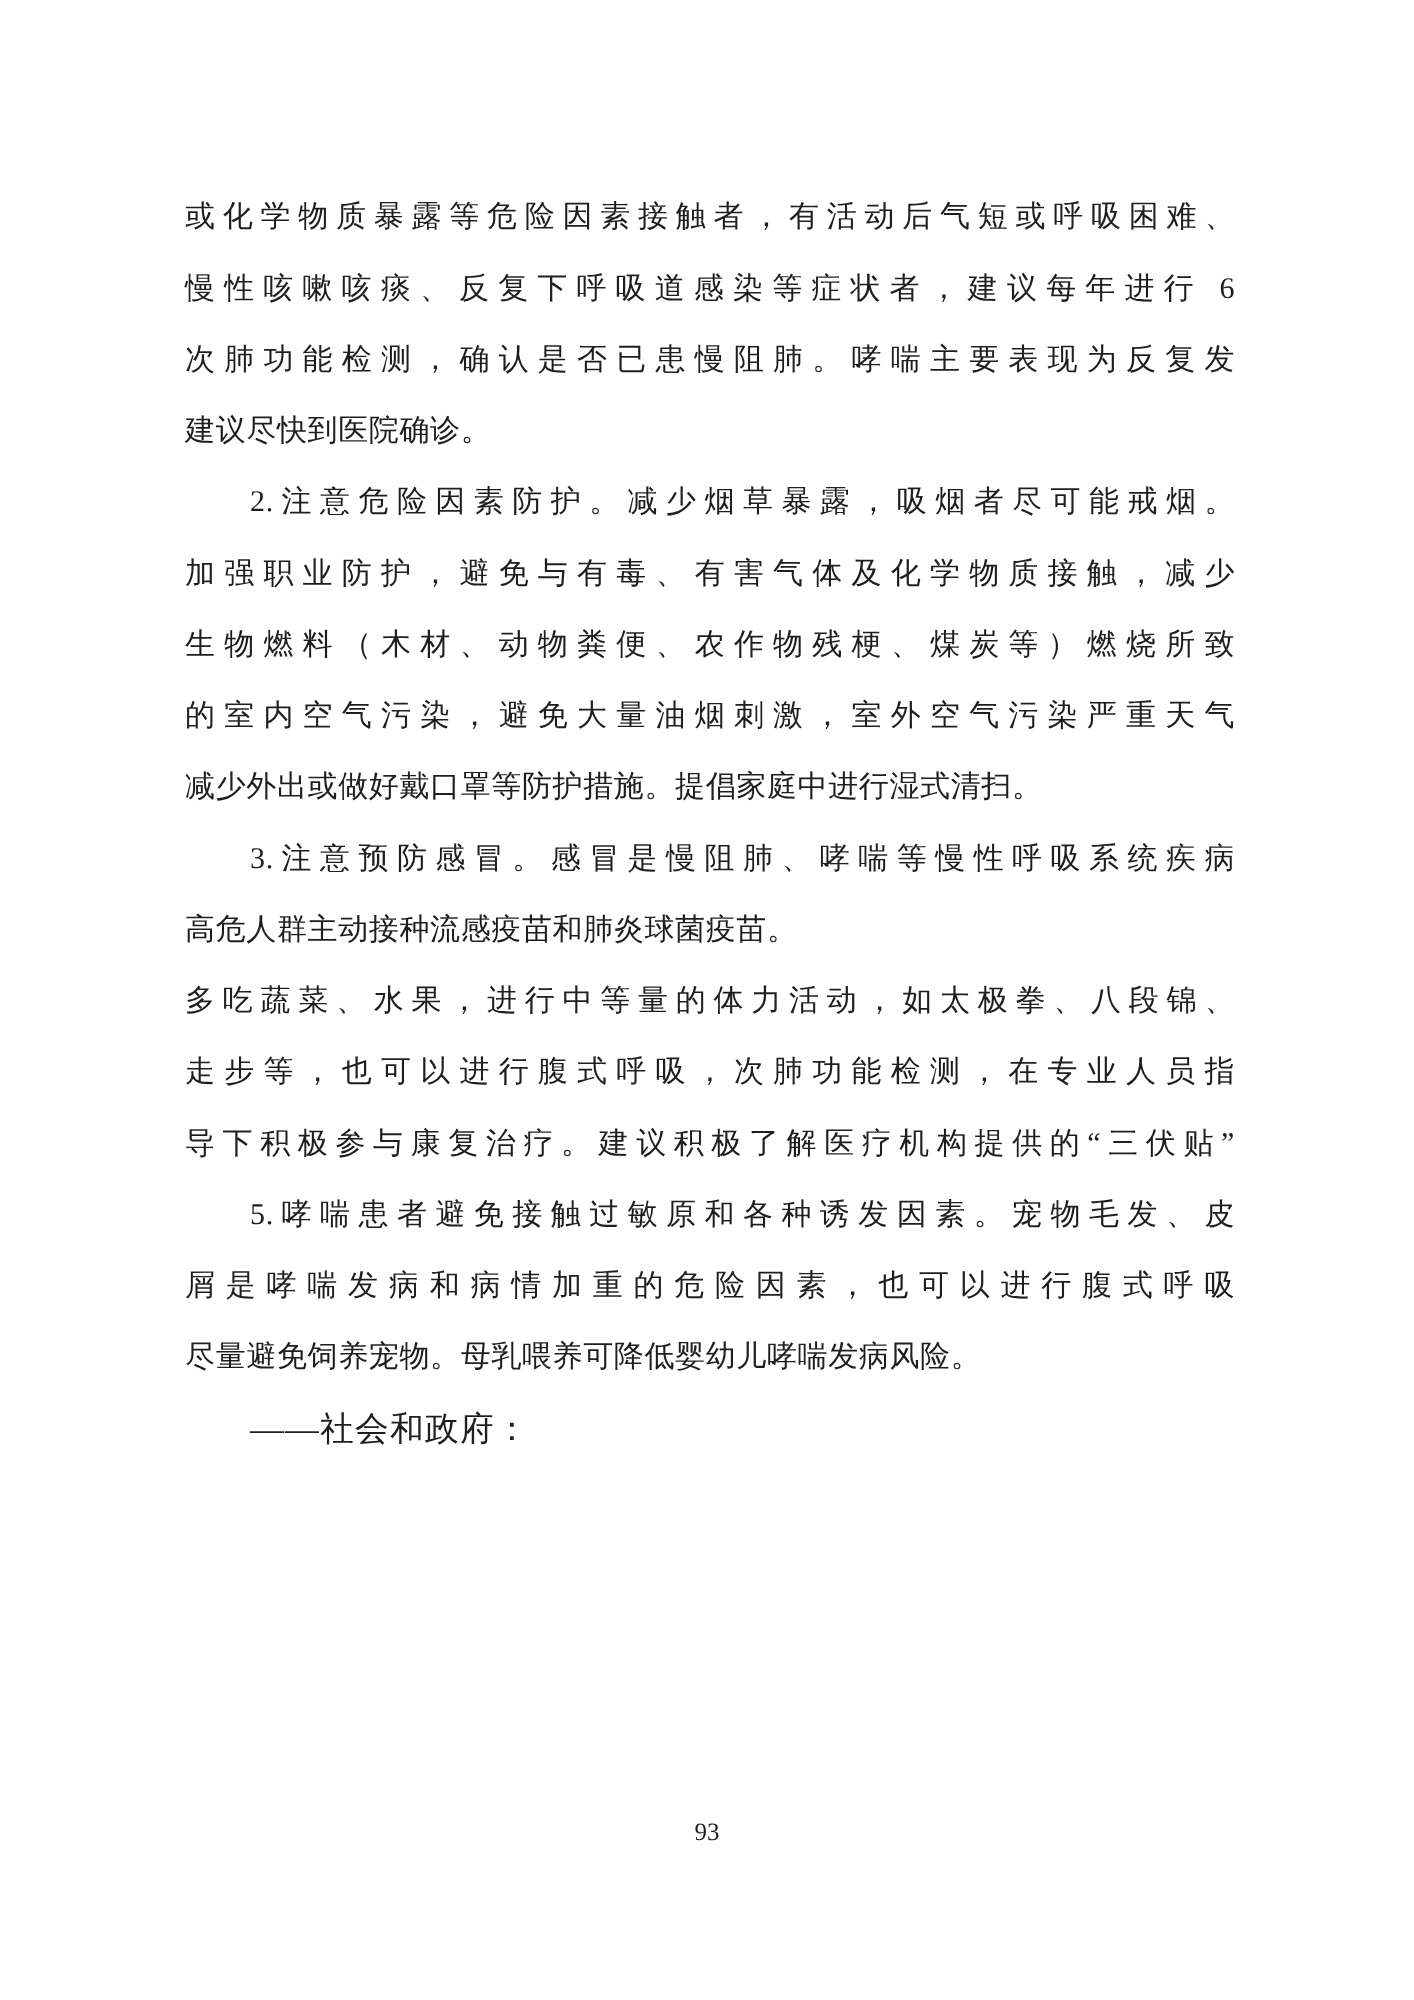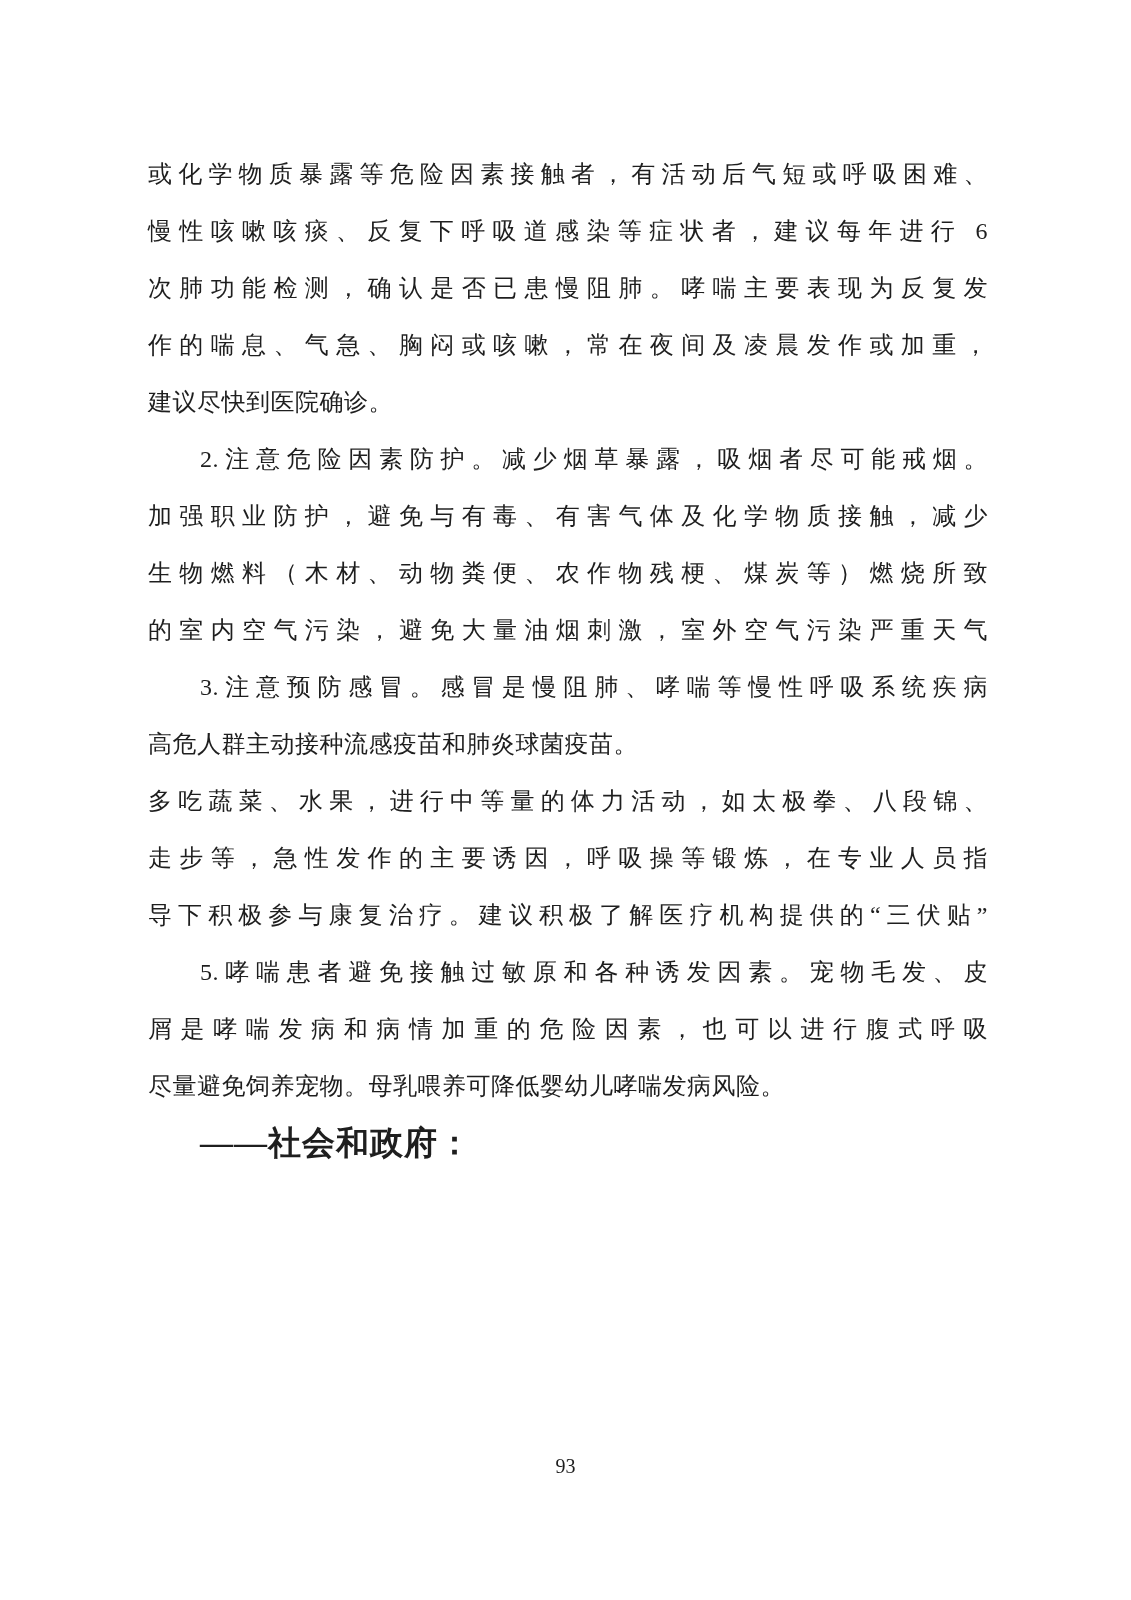--- a/index.html
+++ b/index.html
@@ -36,22 +36,22 @@
     text-align-last: justify;
     text-justify: inter-character;
   }
   .line.indent {
     padding-left: 52px;
   }
   .line.justify.indent {
     width: 788px;
   }
   .line.heading {
-    font-weight: bold;
-    font-size: 33px;
+    font-weight: normal;
+    font-size: 27px;
     letter-spacing: 1px;
   }
   .page-number {
     position: absolute;
     left: 0;
     top: 1455px;
     width: 100%;
     text-align: center;
     font-size: 20px;
     color: #1e1e1e;
@@ -59,30 +59,30 @@
   }
 </style>
 </head>
 <body>
 
 <div class="page">
   <div class="text-body">
     <div class="line justify">或化学物质暴露等危险因素接触者，有活动后气短或呼吸困难、</div>
     <div class="line justify">慢性咳嗽咳痰、反复下呼吸道感染等症状者，建议每年进行 6</div>
     <div class="line justify">次肺功能检测，确认是否已患慢阻肺。哮喘主要表现为反复发</div>
-    <div class="line justify">作的喘息、气急、胸闷或咳嗽，常在夜间及凌晨发作或加重，</div>
     <div class="line">建议尽快到医院确诊。</div>
     <div class="line justify indent">2.注意危险因素防护。减少烟草暴露，吸烟者尽可能戒烟。</div>
     <div class="line justify">加强职业防护，避免与有毒、有害气体及化学物质接触，减少</div>
     <div class="line justify">生物燃料（木材、动物粪便、农作物残梗、煤炭等）燃烧所致</div>
     <div class="line justify">的室内空气污染，避免大量油烟刺激，室外空气污染严重天气</div>
+    <div class="line">减少外出或做好戴口罩等防护措施。提倡家庭中进行湿式清扫。</div>
     <div class="line justify indent">3.注意预防感冒。感冒是慢阻肺、哮喘等慢性呼吸系统疾病</div>
     <div class="line">高危人群主动接种流感疫苗和肺炎球菌疫苗。</div>
     <div class="line justify">多吃蔬菜、水果，进行中等量的体力活动，如太极拳、八段锦、</div>
-    <div class="line justify">走步等，急性发作的主要诱因，呼吸操等锻炼，在专业人员指</div>
+    <div class="line justify">走步等，也可以进行腹式呼吸，次肺功能检测，在专业人员指</div>
     <div class="line justify">导下积极参与康复治疗。建议积极了解医疗机构提供的“三伏贴”</div>
     <div class="line justify indent">5.哮喘患者避免接触过敏原和各种诱发因素。宠物毛发、皮</div>
     <div class="line justify">屑是哮喘发病和病情加重的危险因素，也可以进行腹式呼吸</div>
     <div class="line">尽量避免饲养宠物。母乳喂养可降低婴幼儿哮喘发病风险。</div>
     <div class="line heading indent">——社会和政府：</div>
   </div>
 
   <div class="page-number">93</div>
 </div>
 

